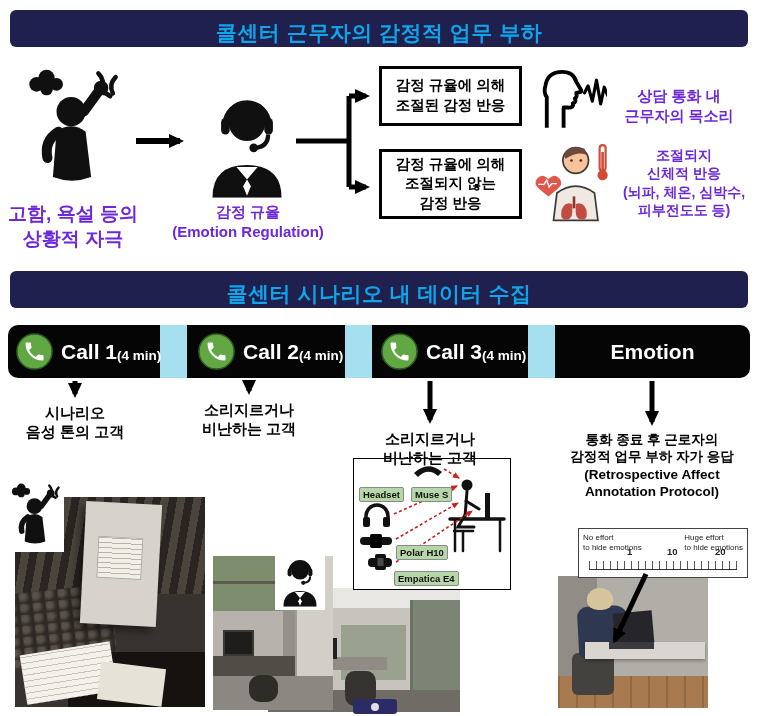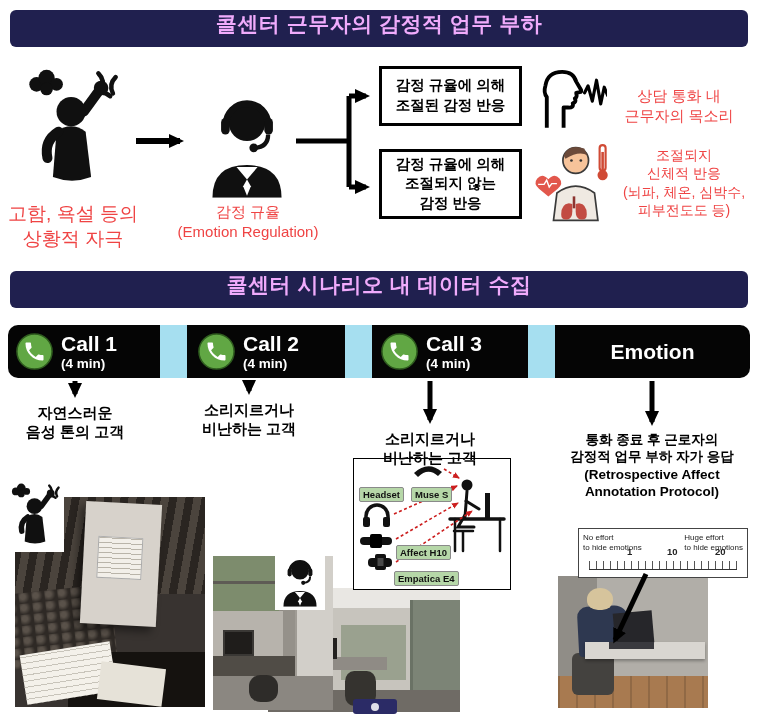--- a/index.html
+++ b/index.html
@@ -3,33 +3,33 @@
 <meta charset="utf-8">
 <style>
   * { margin:0; padding:0; box-sizing:border-box; }
   html,body { background:#fff; }
   body { font-family:"Liberation Sans", sans-serif; width:758px; height:716px; }
   .canvas { position:relative; width:758px; height:716px; background:#fff; overflow:hidden; }
   .abs { position:absolute; }
   .pre { white-space:pre-line; }
 
   .banner { position:absolute; left:10px; width:738px; height:37px; background:#20204f; border-radius:6px;
-            color:#f0abfc; display:flex; align-items:flex-start; justify-content:center;
+            color:#0ea5e9; display:flex; align-items:flex-end; justify-content:center;
             font-size:21px; font-weight:bold; letter-spacing:.5px; z-index:8; }
 
-  .lbl { position:absolute; text-align:center; font-weight:normal; color:#ef4444; line-height:1.3; z-index:8; }
+  .lbl { position:absolute; text-align:center; font-weight:bold; color:#6d28d9; line-height:1.3; z-index:8; }
 
   .box { position:absolute; border:3px solid #000; background:#fff; display:flex; align-items:center;
          justify-content:center; text-align:center; font-weight:bold; font-size:14.5px; line-height:1.35; z-index:8; }
 
   
   .timeline { position:absolute; left:8px; top:325px; width:742px; height:53px; background:#050505; border-radius:10px; z-index:1; }
   .sep { position:absolute; top:325px; width:27px; height:53px; background:#a6dff0; z-index:2; }
   .callgroup { position:absolute; top:325px; height:53px; display:flex; align-items:center; gap:8px; z-index:3; }
-  .calltext { display:flex; flex-direction:column; align-items:flex-start; }
+  .calltext { display:flex; flex-direction:row; align-items:flex-end; }
   .calllabel { font-size:21px; font-weight:bold; color:#fff; line-height:1; }
   .callsub { font-size:13.5px; font-weight:bold; color:#fff; margin-top:3px; line-height:1; }
 
   .desc { position:absolute; text-align:center; font-weight:bold; font-size:15px; line-height:1.28;
           white-space:pre-line; z-index:8; }
 
   .icon-overlay { position:absolute; background:#fff; z-index:7; display:flex; align-items:center; justify-content:center; }
 
   
   .photoA { position:absolute; left:15px; top:497px; width:190px; height:210px; background:#383330; overflow:hidden; z-index:1; }
@@ -226,21 +226,21 @@
       </svg>
     <div class="calltext">
       <span class="calllabel">Call 3</span>
       <span class="callsub">(4 min)</span>
     </div>
   </div>
   <div class="abs" style="left:560px; top:325px; width:185px; height:53px; display:flex; align-items:center; justify-content:center; z-index:3">
     <span class="calllabel">Emotion</span>
   </div>
 
-  <div class="desc" style="left:8px; top:403px; width:134px">자연스러운
+  <div class="desc" style="left:8px; top:403px; width:134px">시나리오
 음성 톤의 고객</div>
   <div class="desc" style="left:182px; top:400px; width:134px">소리지르거나
 비난하는 고객</div>
   <div class="desc" style="left:363px; top:429px; width:134px">소리지르거나
 비난하는 고객</div>
   <div class="desc" style="left:557px; top:431px; width:190px; font-size:13.5px">통화 종료 후 근로자의
 감정적 업무 부하 자가 응답
 (Retrospective Affect
 Annotation Protocol)</div>
 
@@ -318,21 +318,21 @@
 
       <g stroke="#cc1f1f" stroke-width="1.6" stroke-dasharray="3 2.5" fill="none">
         <path d="M90 10 L105 19" marker-end="url(#ra)"></path>
         <path d="M40 55 L103 27" marker-end="url(#ra)"></path>
         <path d="M42 80 L104 44" marker-end="url(#ra)"></path>
         <path d="M42 103 L118 52" marker-end="url(#ra)"></path>
       </g>
     </svg>
     <span class="chip" style="left:5px; top:28px">Headset</span>
     <span class="chip" style="left:57px; top:28px">Muse S</span>
-    <span class="chip" style="left:42px; top:86px">Affect H10</span>
+    <span class="chip" style="left:42px; top:86px">Polar H10</span>
     <span class="chip" style="left:40px; top:112px">Empatica E4</span>
   </div>
 
   <div class="photoD">
     <div class="pd-ceiling"></div>
     <div class="pd-part-right"></div>
     <div class="pd-part-mid"></div>
     <div class="pd-desk"></div>
     <div class="pd-monitor"></div>
     <div class="pd-floor"></div>

